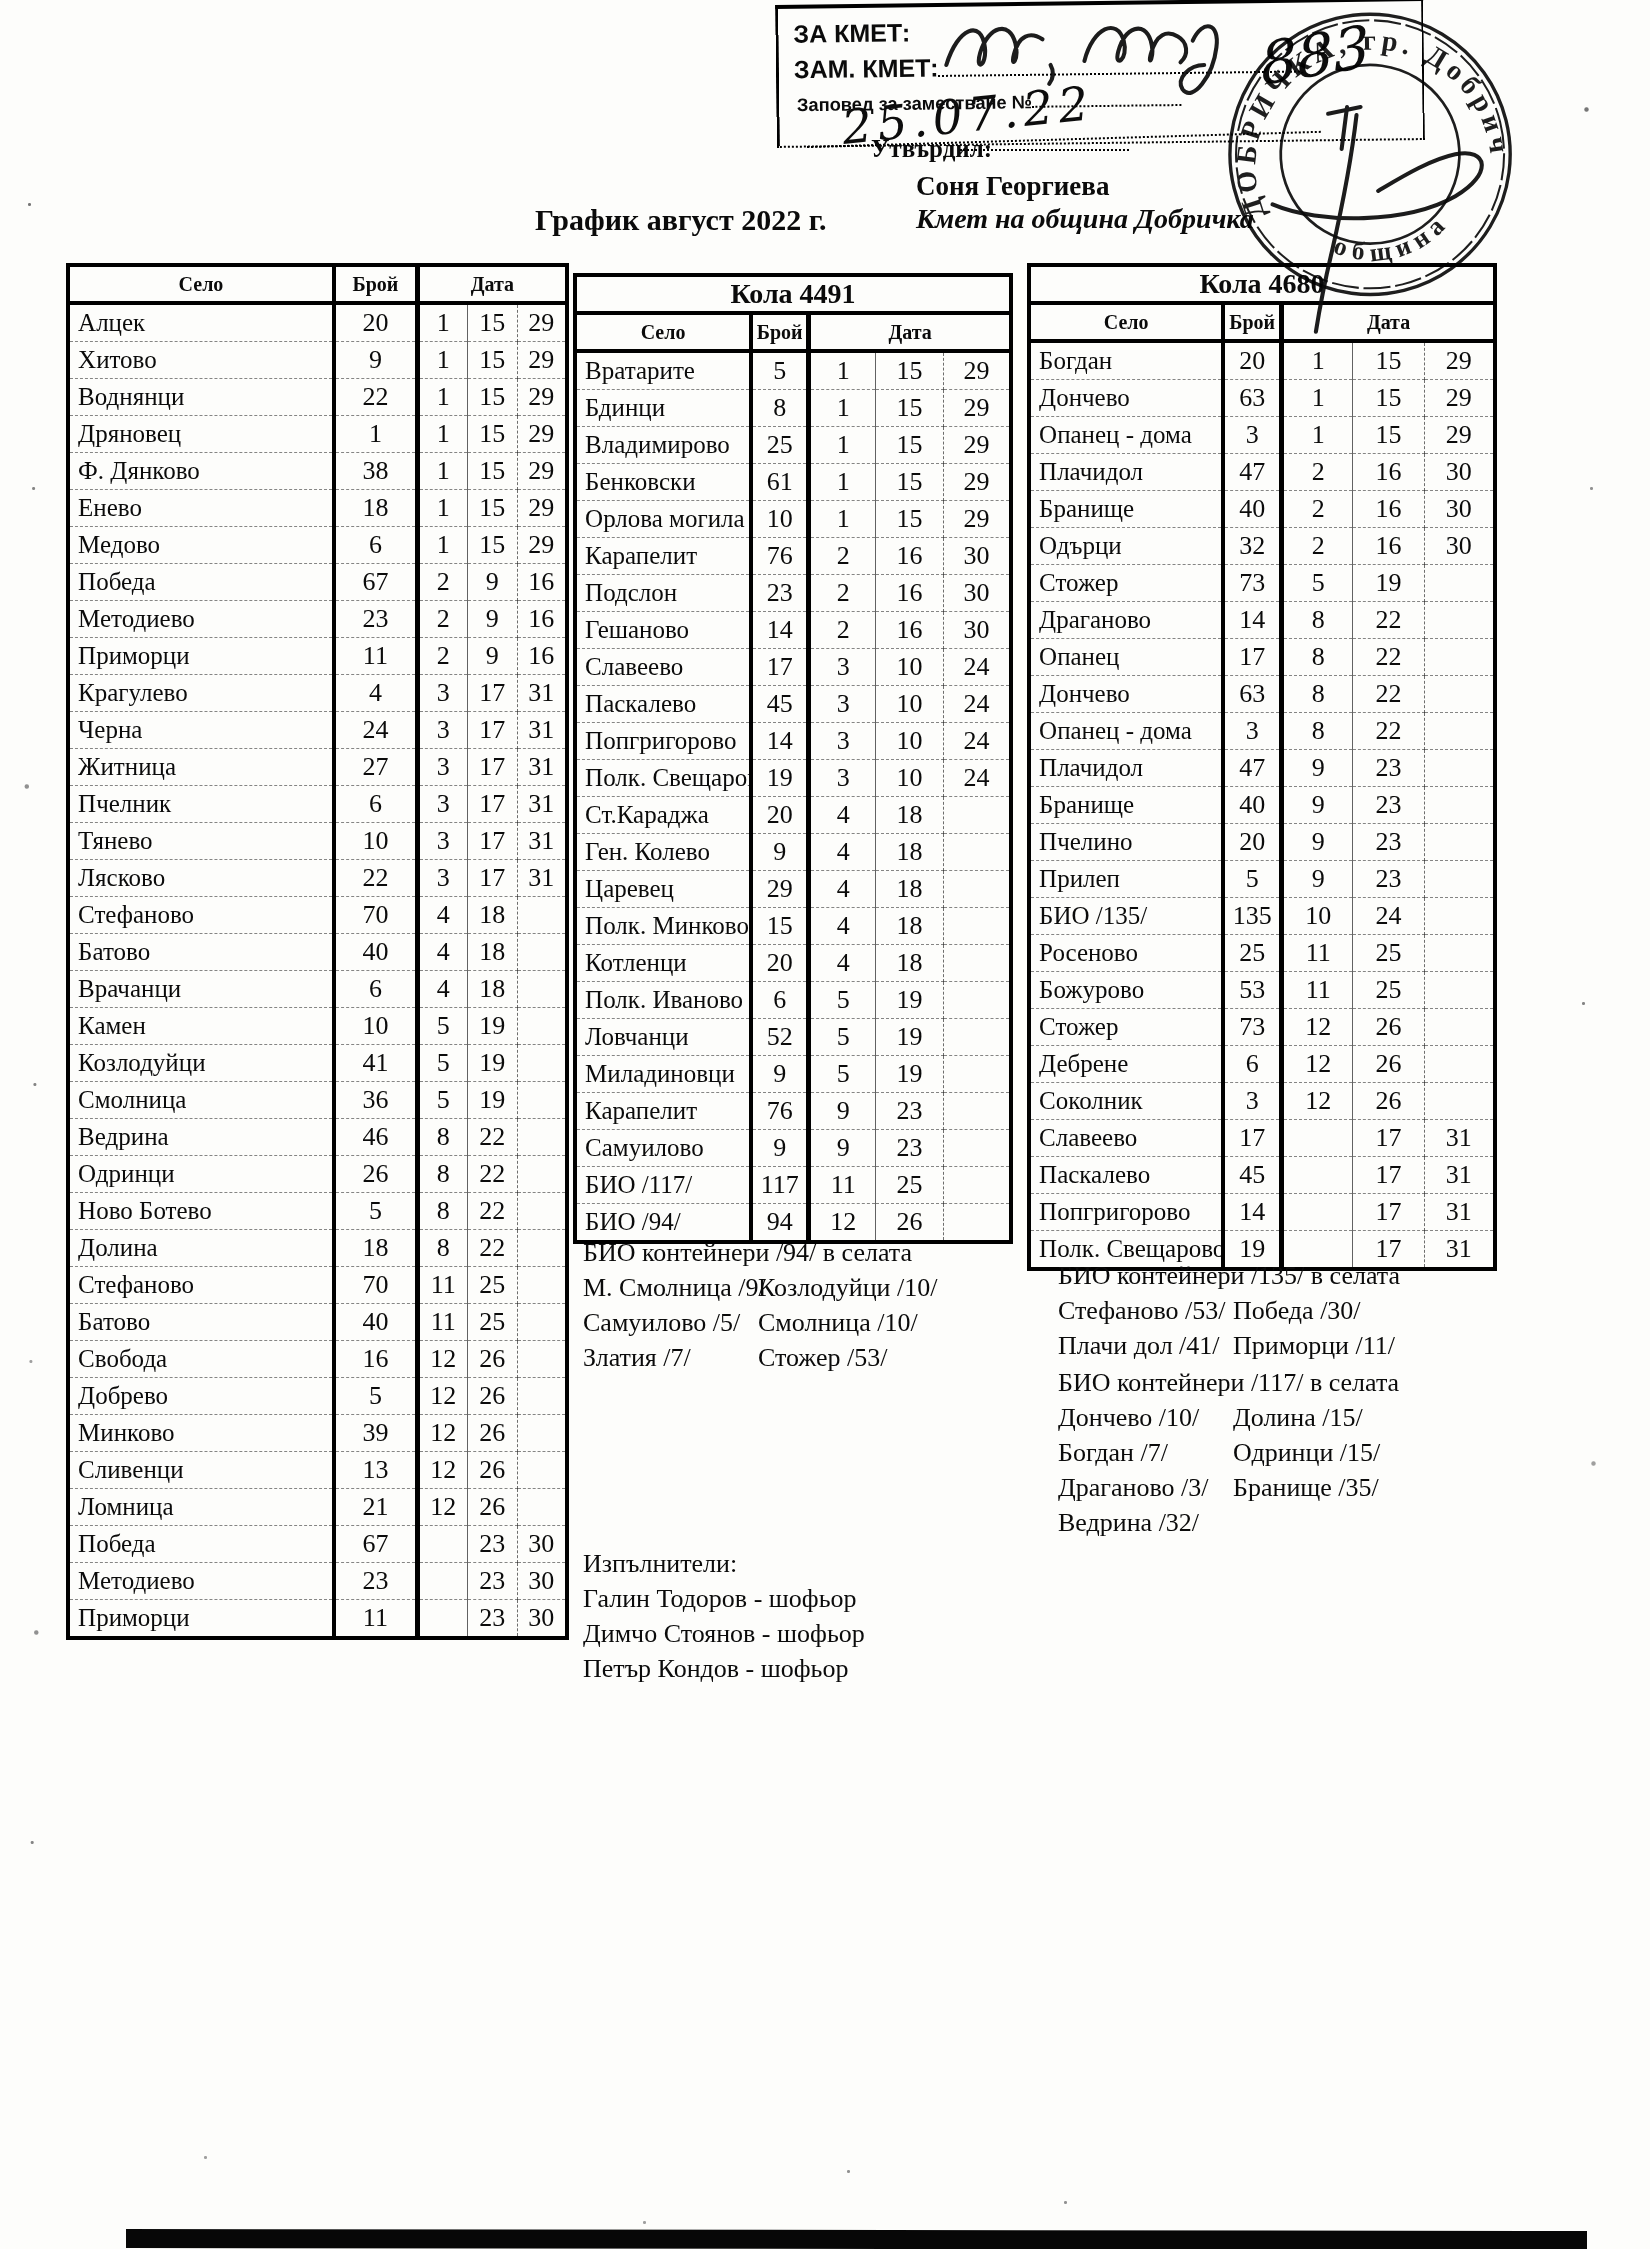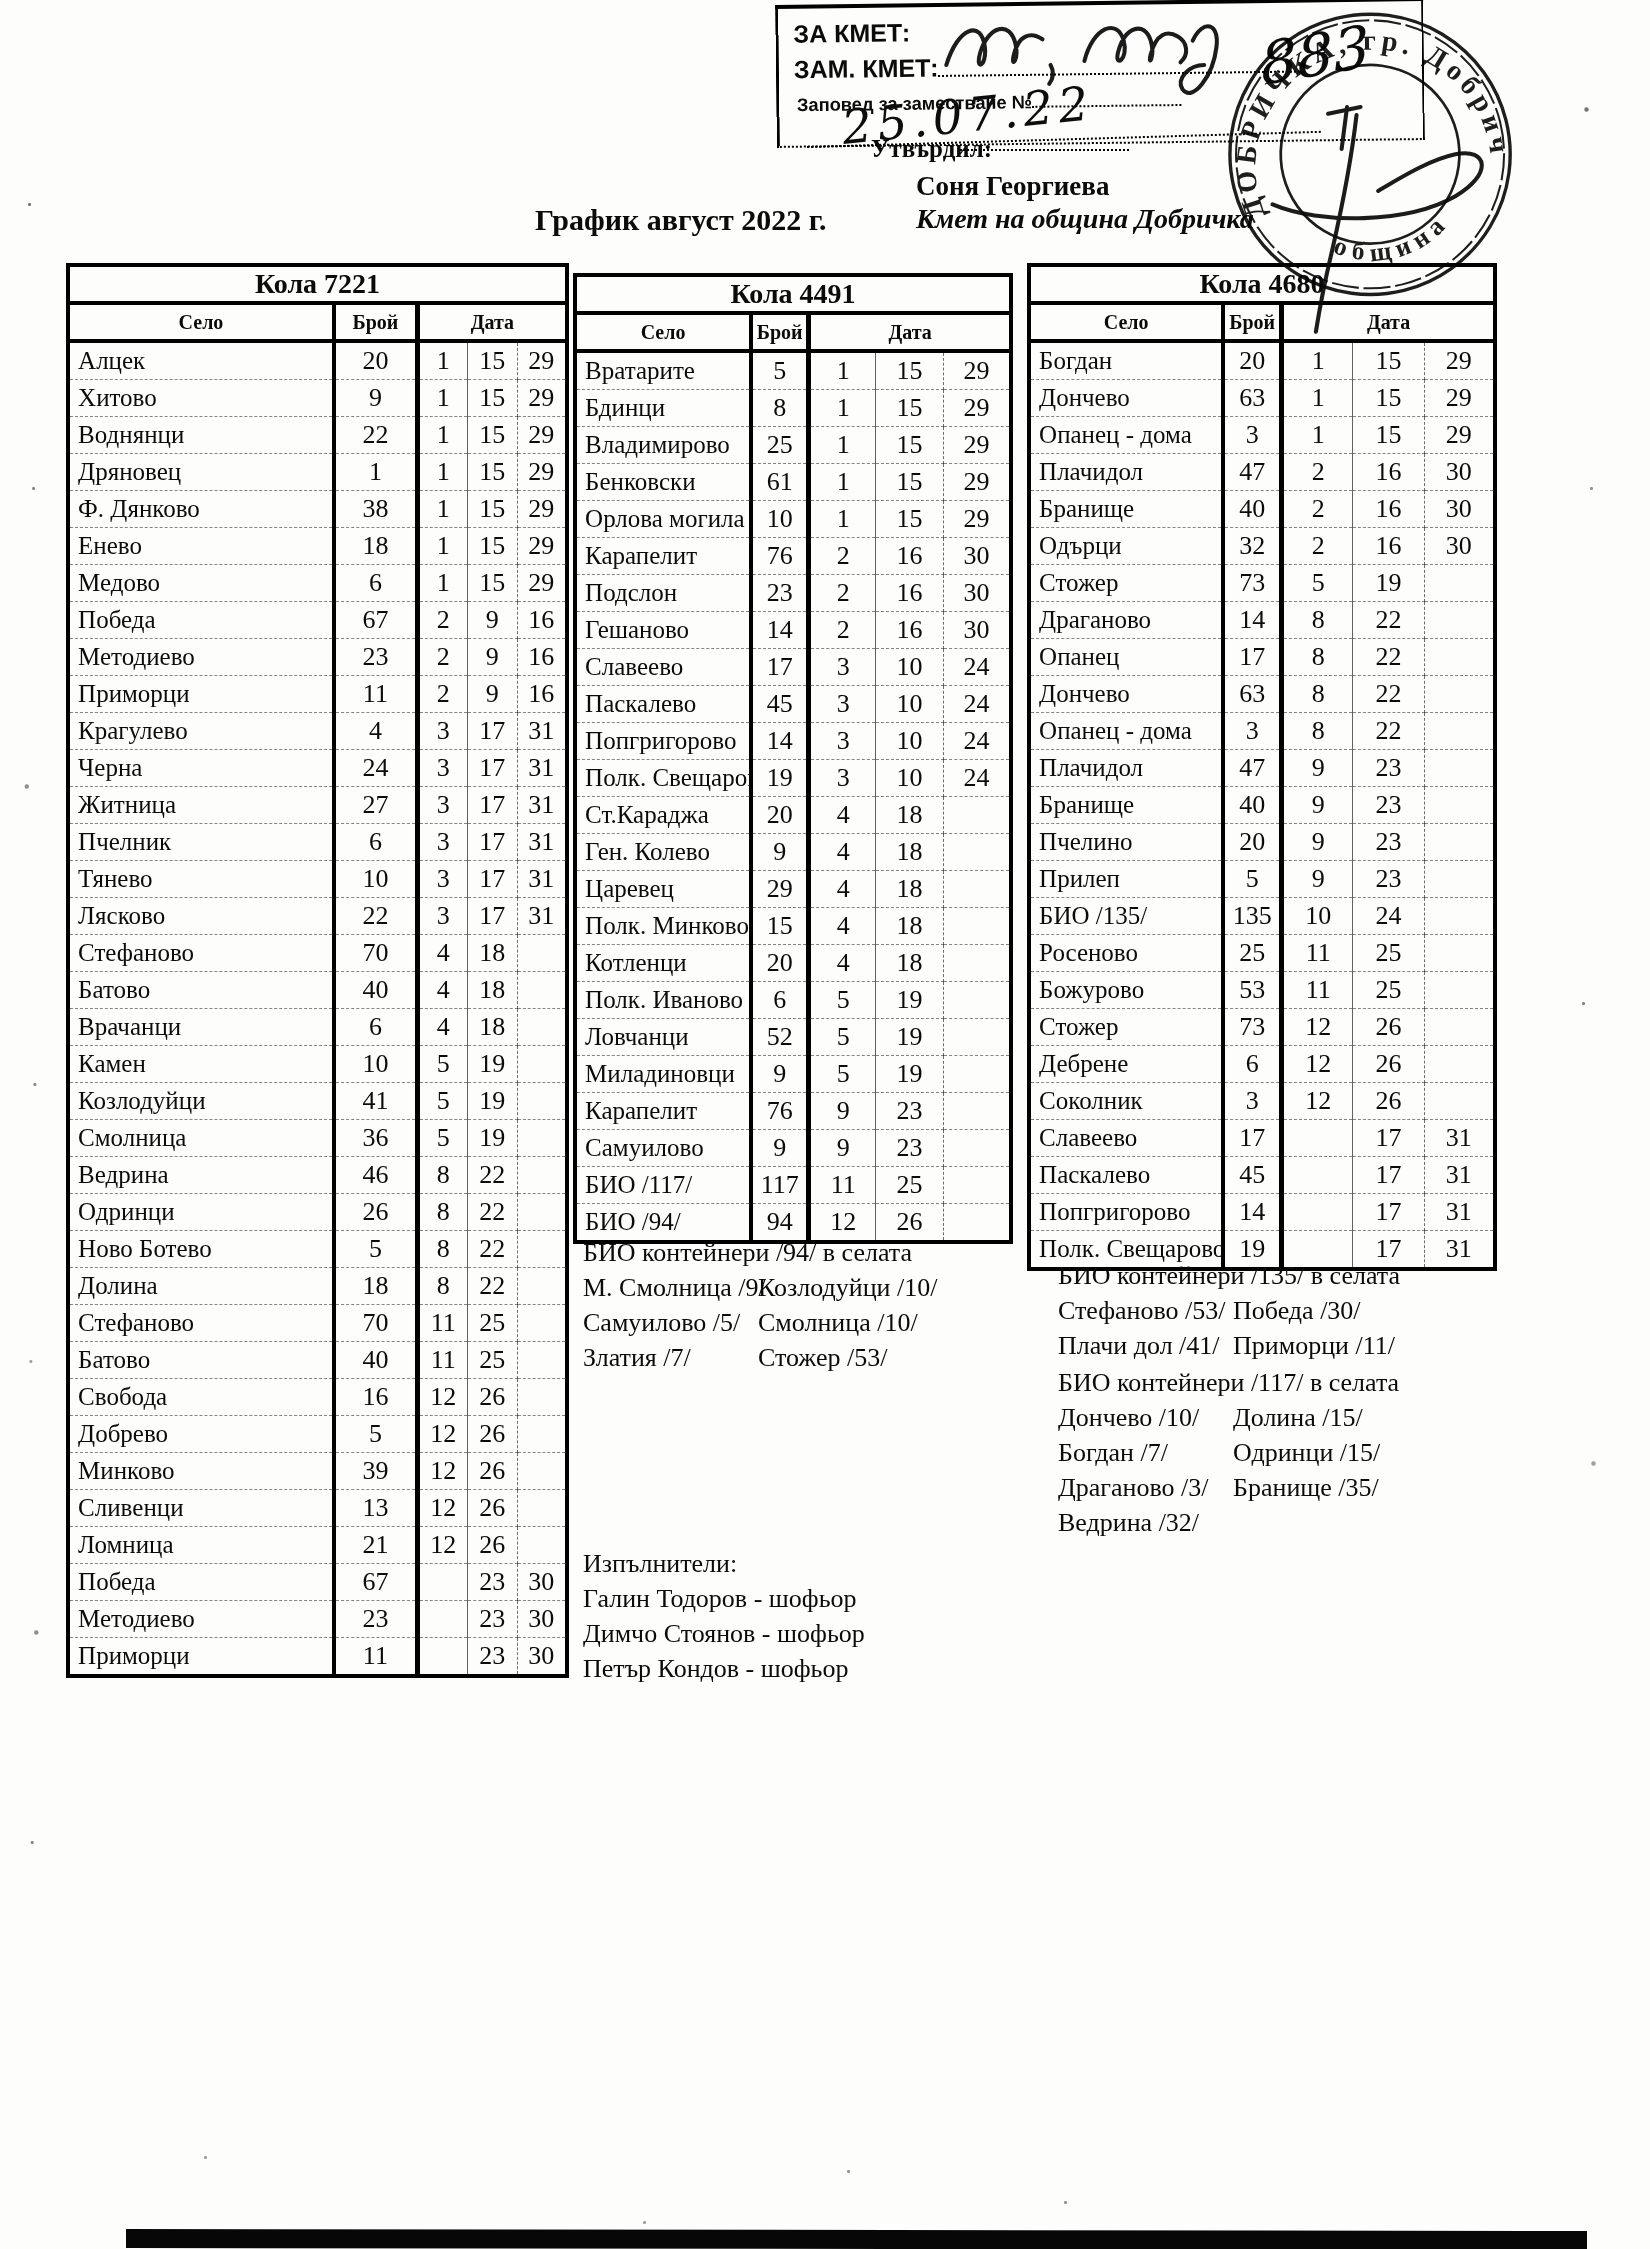--- a/index.html
+++ b/index.html
@@ -77,23 +77,20 @@
   <table class="sched" style="left:66px;top:263px;width:503px">
     <colgroup>
         <col style="width:53.3%">
         <col style="width:16.7%">
         <col style="width:10%">
         <col style="width:10%">
         <col style="width:10%">
       </colgroup>
     <thead>
       <tr>
-          <th class="car" colspan="5">Кола 7221</th>
-        </tr>
-      <tr>
         <th class="hv">Село</th>
         <th class="hc">Брой</th>
         <th class="hd" colspan="3">Дата</th>
       </tr>
     </thead>
     <tbody>
         <tr>
           <td class="v">Алцек</td>
           <td class="c">20</td>
           <td class="d d1">1</td>

